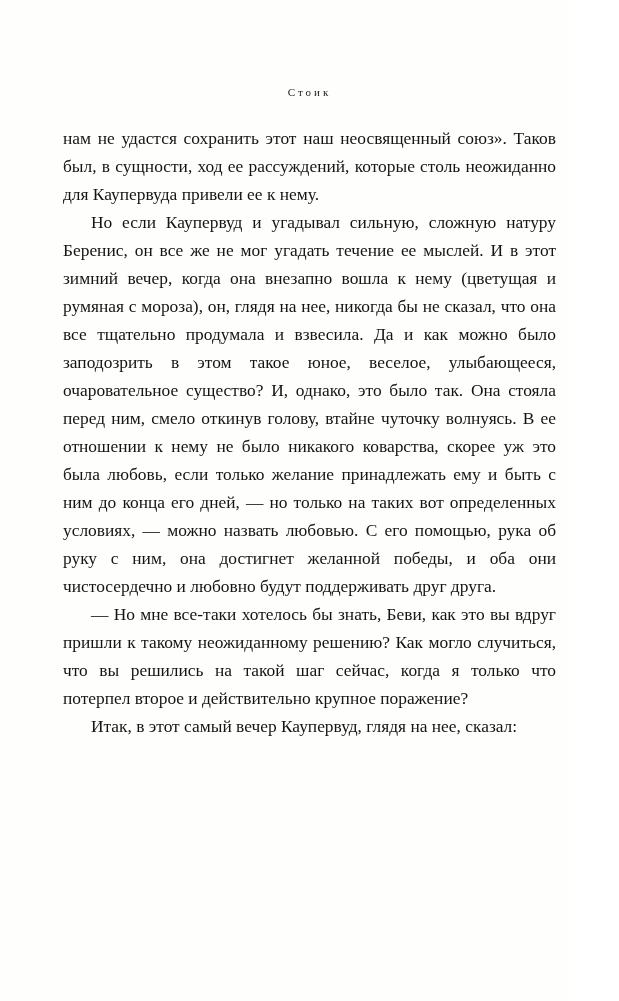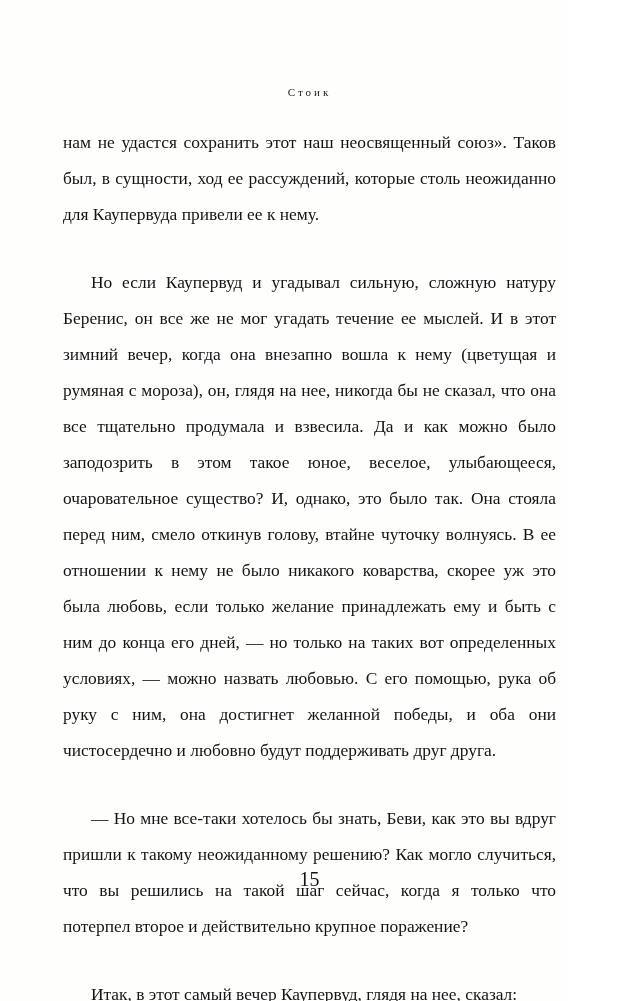--- a/index.html
+++ b/index.html
@@ -33,29 +33,28 @@
   }
   .text-block {
     position: absolute;
     top: 124px;
     left: 63px;
     width: 493px;
   }
   .para {
     margin: 0;
     font-size: 17.4px;
-    line-height: 36px;
+    line-height: 28px;
     text-align: justify;
     text-justify: inter-word;
     color: #141414;
     hyphens: manual;
   }
   .para.indent {
     text-indent: 28px;
-    margin-top: 32px;
   }
   .folio {
     position: absolute;
     top: 868px;
     left: 0;
     width: 619px;
     text-align: center;
     font-size: 20px;
     color: #121212;
   }
@@ -67,15 +66,14 @@
 
   <div class="running-head">Стоик</div>
 
   <div class="text-block">
     <p class="para">нам не удастся сохранить этот наш неосвященный союз». Таков был, в сущности, ход ее рассуждений, которые столь неожиданно для Каупервуда привели ее к нему.</p>
     <p class="para indent">Но если Каупервуд и угадывал сильную, сложную натуру Беренис, он все же не мог угадать течение ее мыслей. И в этот зимний вечер, когда она внезапно вошла к нему (цветущая и румяная с мороза), он, глядя на нее, никогда бы не сказал, что она все тщательно продумала и взвесила. Да и как можно было заподозрить в этом такое юное, веселое, улыбающееся, очаровательное существо? И, однако, это было так. Она стояла перед ним, смело откинув голову, втайне чуточку волнуясь. В ее отношении к нему не было никакого коварства, скорее уж это была любовь, если только желание принадлежать ему и быть с ним до конца его дней, — но только на таких вот определенных условиях, — можно назвать любовью. С его помощью, рука об руку с ним, она достигнет желанной победы, и оба они чистосердечно и любовно будут поддерживать друг друга.</p>
     <p class="para indent">— Но мне все-таки хотелось бы знать, Беви, как это вы вдруг пришли к такому неожиданному решению? Как могло случиться, что вы решились на такой шаг сейчас, когда я только что потерпел второе и действительно крупное поражение?</p>
     <p class="para indent">Итак, в этот самый вечер Каупервуд, глядя на нее, сказал:</p>
   </div>
 
-  <div class="folio">15</div>
 
 </div>
 
 </body></html>

